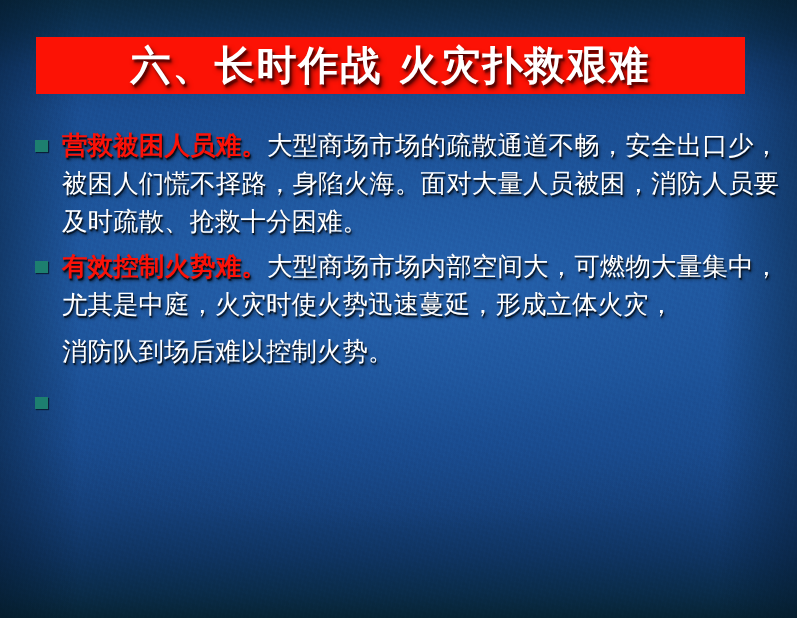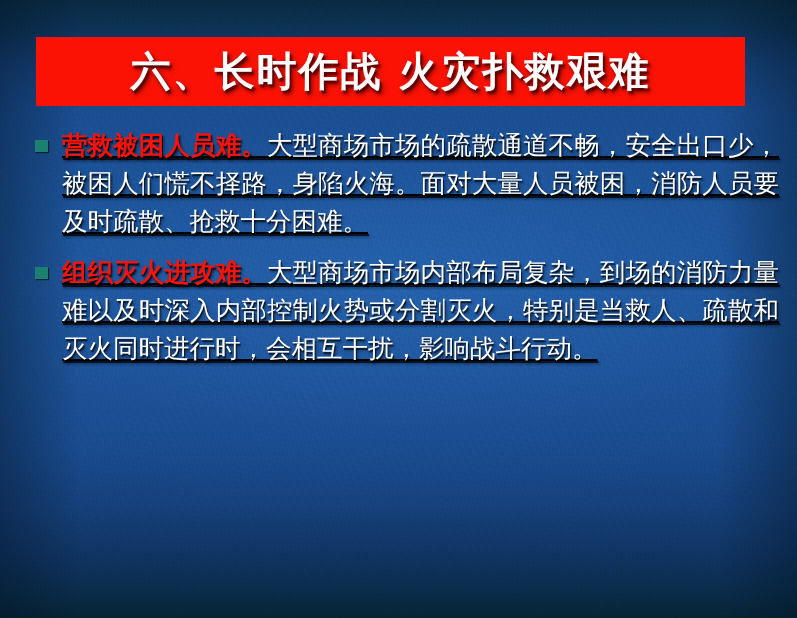--- a/index.html
+++ b/index.html
@@ -51,21 +51,21 @@
     background:
       linear-gradient(90deg, rgba(2,18,34,0.40) 0%, rgba(0,0,0,0) 10%, rgba(0,0,0,0) 90%, rgba(2,18,34,0.38) 100%);
   }
 
   
   .title-banner {
     position: absolute;
     left: 36px;
     top: 37px;
     width: 709px;
-    height: 69px;
+    height: 57px;
     background: #fc1205;
     display: flex;
     align-items: center;
     justify-content: center;
     z-index: 3;
   }
   .title-text {
     color: #ffffff;
     font-family: "DejaVu Sans", "Liberation Sans", sans-serif;
     font-weight: bold;
@@ -82,21 +82,20 @@
     position: absolute;
     left: 0;
     top: 123px;
     width: 797px;
     z-index: 2;
   }
   .bullet-block {
     position: relative;
     padding: 0 18px 0 62px;
     margin-bottom: 4px;
-    text-decoration: underline;
   }
   .bullet-marker {
     position: absolute;
     left: 35px;
     top: 14px;
     width: 13px;
     height: 12px;
     background: #1d7f6f;
     box-shadow: 1px 1px 1px rgba(0,0,0,0.55);
   }
@@ -146,21 +145,25 @@
     <span class="title-text">六、长时作战  火灾扑救艰难</span>
   </div>
 
   <div class="body">
 
     <div class="bullet-block b1">
       <span class="bullet-marker"></span>
       <p class="para"><span class="lead">营救被困人员难。</span><span>大型商场市场的疏散通道不畅，安全出口少，被困人们慌不择路，身陷火海。面对大量人员被困，消防人员要及时疏散、抢救十分困难。</span></p>
     </div>
 
+    <div class="bullet-block b2">
+      <span class="bullet-marker"></span>
+      <p class="para"><span class="lead">有效控制火势难。</span><span>大型商场市场内部空间大，可燃物大量集中，尤其是中庭，火灾时使火势迅速蔓延，形成立体火灾，</span></p>
+      <p class="para-tail spaced-tail">消防队到场后难以控制火势。</p>
+    </div>
 
     <div class="bullet-block b3">
       <span class="bullet-marker"></span>
-      <p class="para"><span class="lead">组织灭火进攻难。</span><span>大型商场市场内部布局复杂，到场的消防力量难以及时深入内部控制火势或分割灭火，特别是当救人、疏散和灭火同时进行时，会相互干扰，影响战斗行动。</span></p>
     </div>
 
 
   </div>
 </div>
 
 </body></html>

